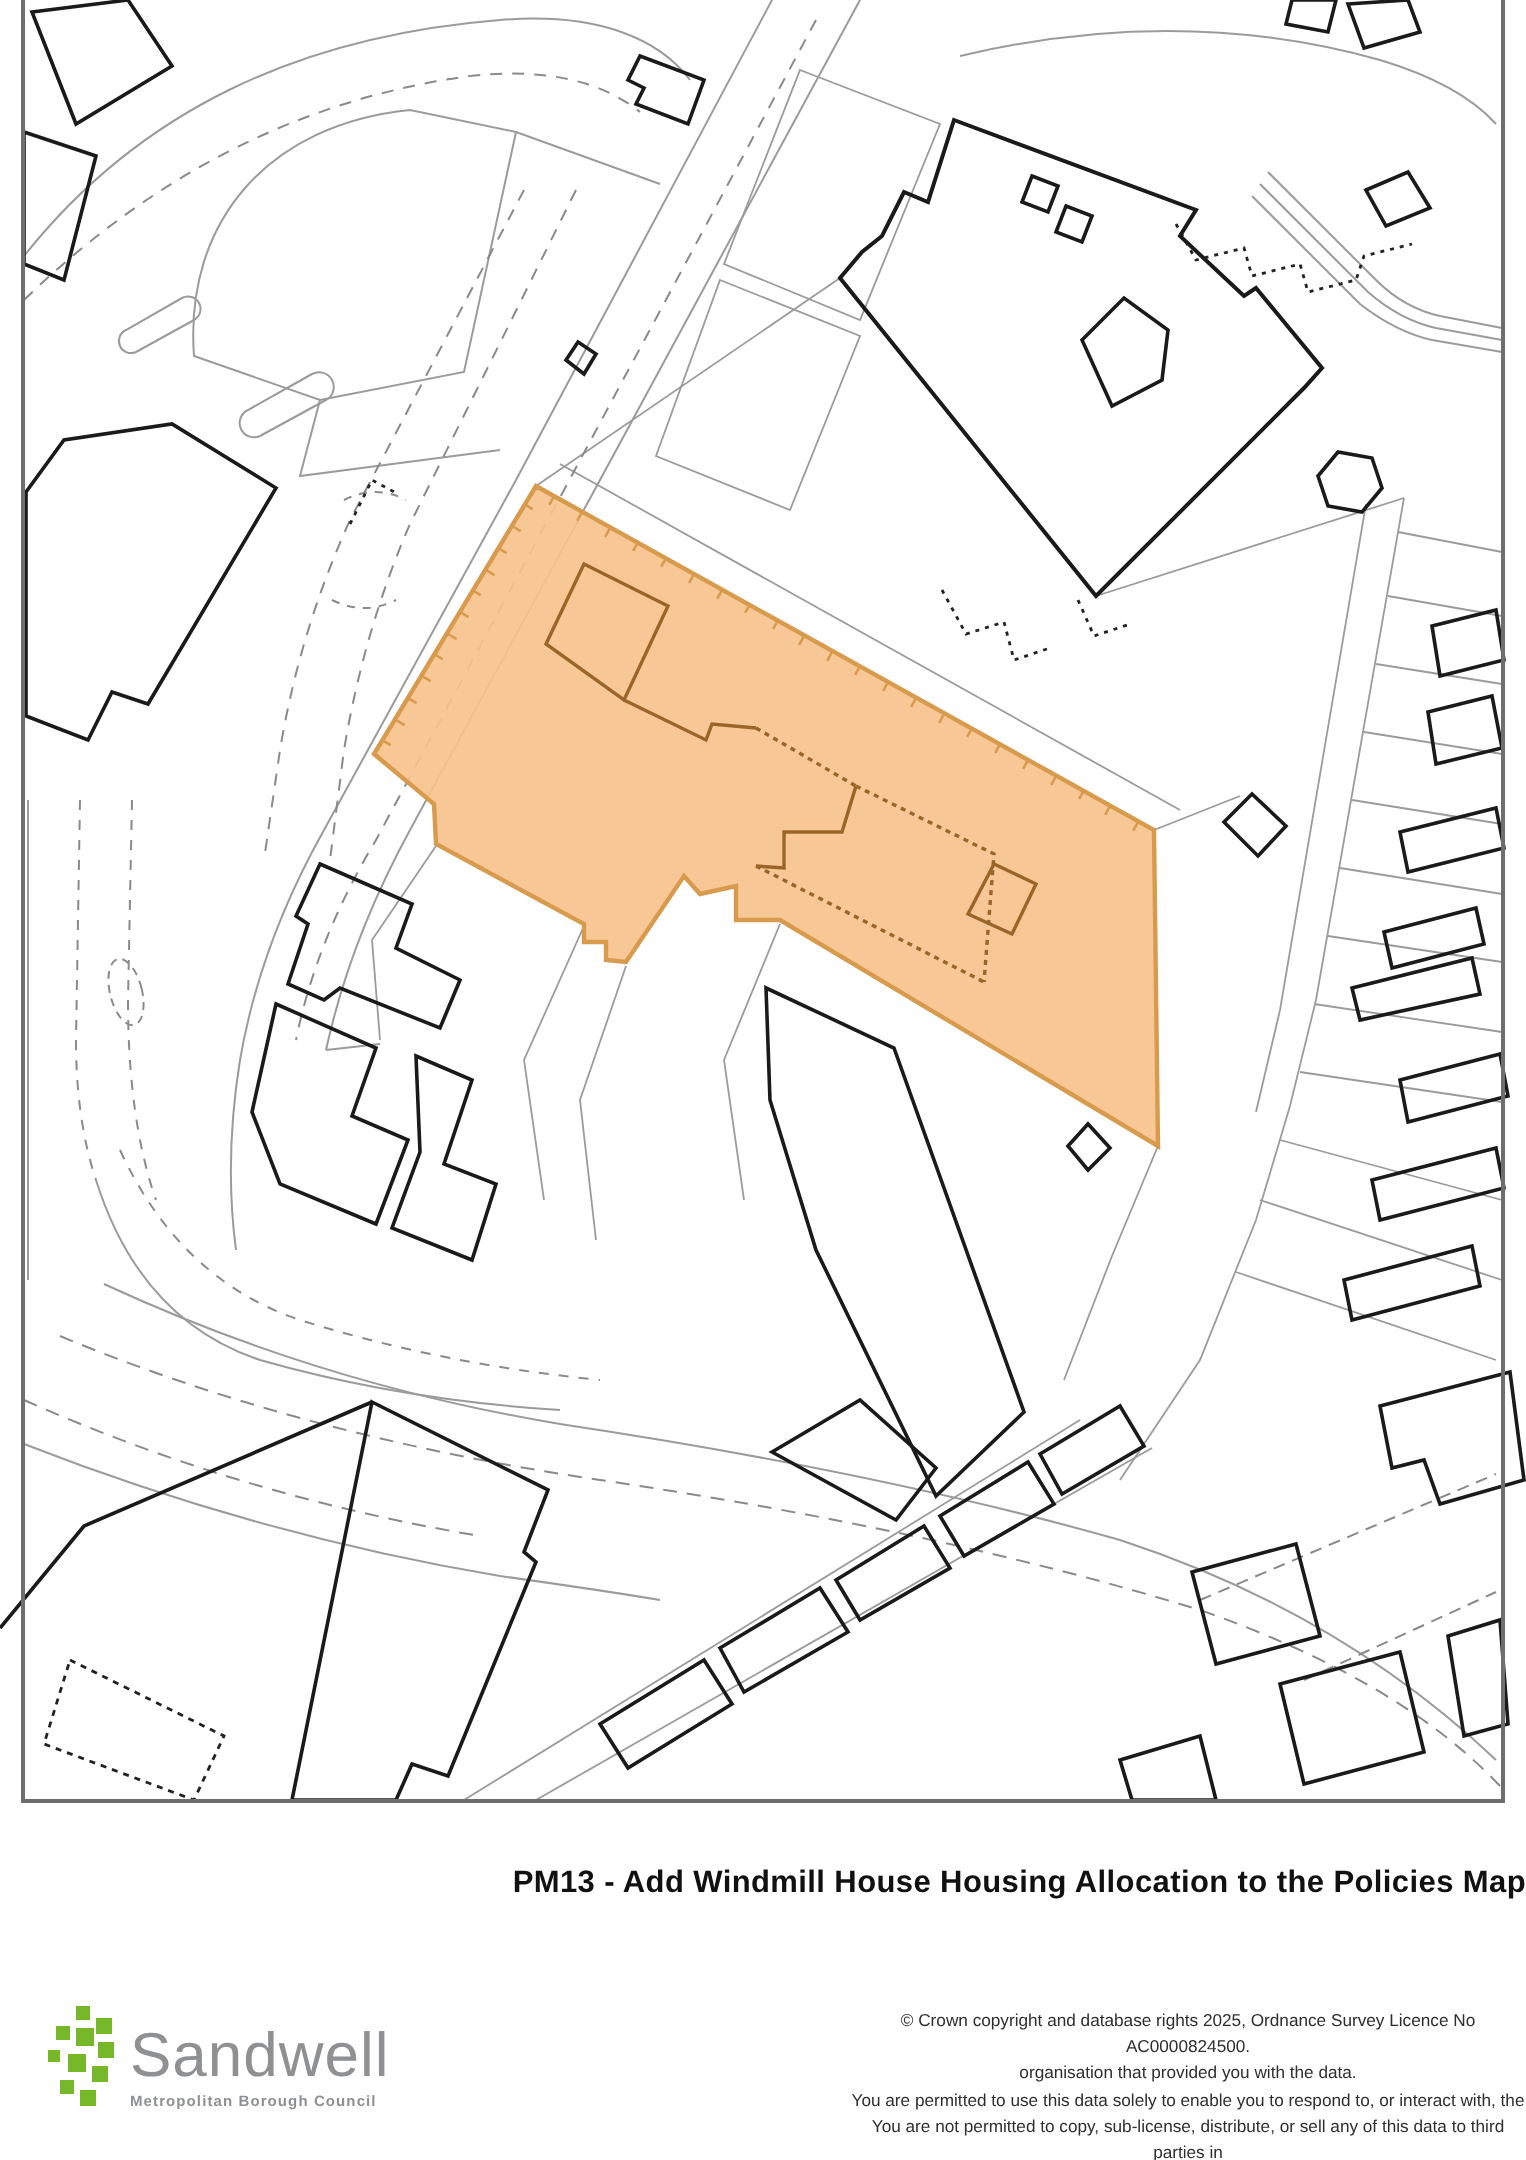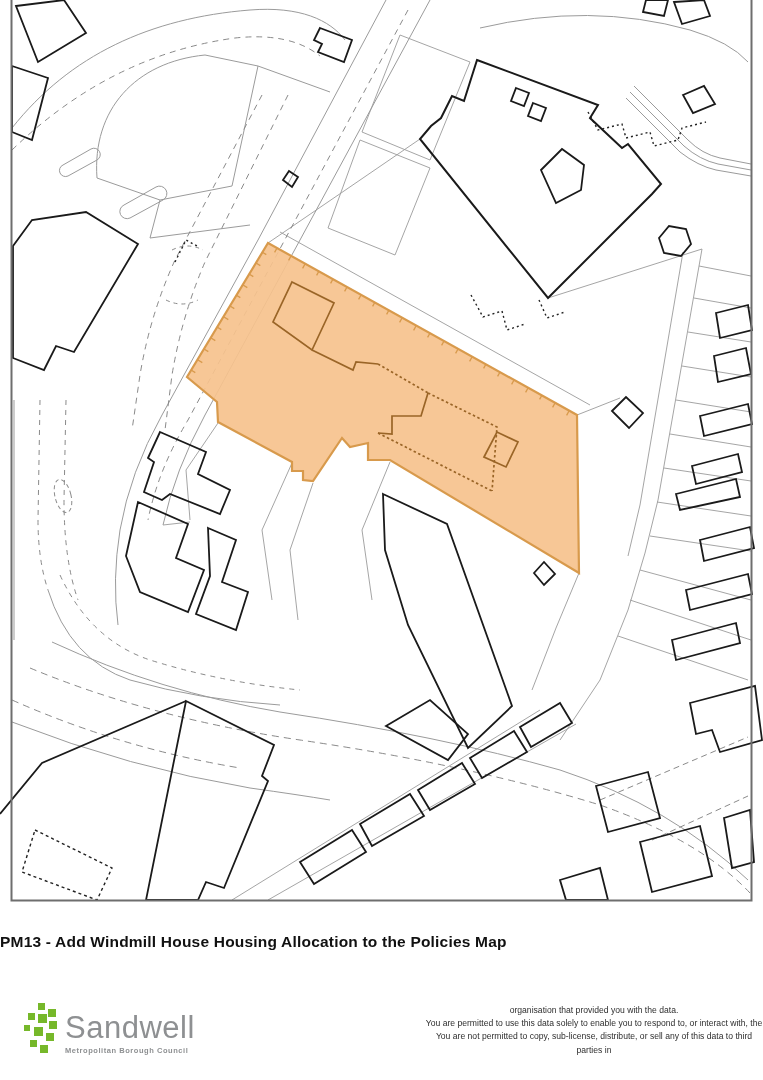--- a/index.html
+++ b/index.html
@@ -1,19 +1,19 @@
 <!DOCTYPE html>
 <html><head>
 <meta charset="utf-8">
 <style>
   html,body{margin:0;padding:0;background:#ffffff;}
   body{width:763px;height:1080px;position:relative;overflow:hidden;
        font-family:"Liberation Sans", sans-serif;}
   .map-area{position:absolute;left:0;top:0;width:763px;height:910px;}
-  .map-title{position:absolute;left:0;top:933px;width:763px;text-align:left;
+  .map-title{position:absolute;left:0;top:933px;width:763px;text-align:right;
              font-size:15.5px;font-weight:bold;color:#111;letter-spacing:0.2px;}
   .footer{position:absolute;left:0;top:995px;width:678px;height:85px;padding-left:36px;}
   .logo{position:absolute;left:24px;top:8px;display:flex;align-items:flex-start;}
   .logo-squares{width:34px;height:58px;margin-right:7px;}
   .logo-text{padding-top:10px;}
   .logo-name{font-size:31px;color:#8e9092;letter-spacing:0.5px;line-height:30px;}
   .logo-sub{font-size:7.5px;font-weight:bold;color:#8e9092;letter-spacing:0.55px;margin-top:3px;}
   .copyright{position:absolute;left:425px;top:9px;width:338px;text-align:center;
              font-size:8.6px;line-height:13.2px;color:#2e2e2e;}
   svg{display:block;}
@@ -177,18 +177,19 @@
         <rect x="6" y="37" width="7" height="7"></rect>
         <rect x="16" y="42" width="8" height="8"></rect>
       </g>
     </svg>
     <div class="logo-text">
       <div class="logo-name">Sandwell</div>
       <div class="logo-sub">Metropolitan Borough Council</div>
     </div>
   </div>
   <div class="copyright">
+    <div>© Crown copyright and database rights 2025, Ordnance Survey Licence No AC0000824500.</div>
     <div>organisation that provided you with the data.</div>
     <div>You are permitted to use this data solely to enable you to respond to, or interact with, the</div>
     <div>You are not permitted to copy, sub-license, distribute, or sell any of this data to third parties in</div>
 
   </div>
 </div>
 
 </body></html>

